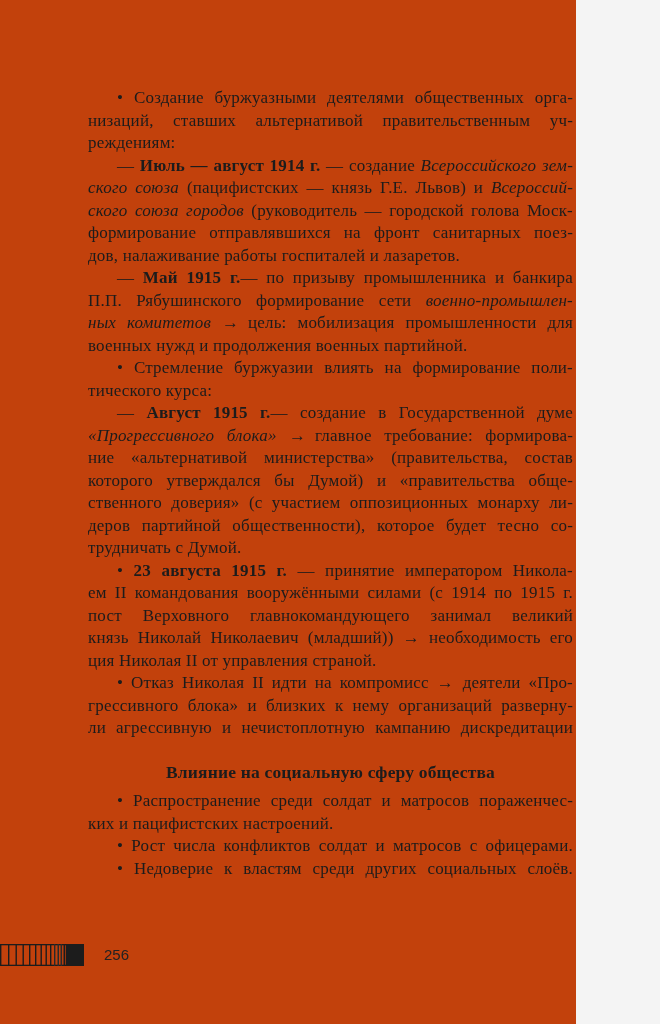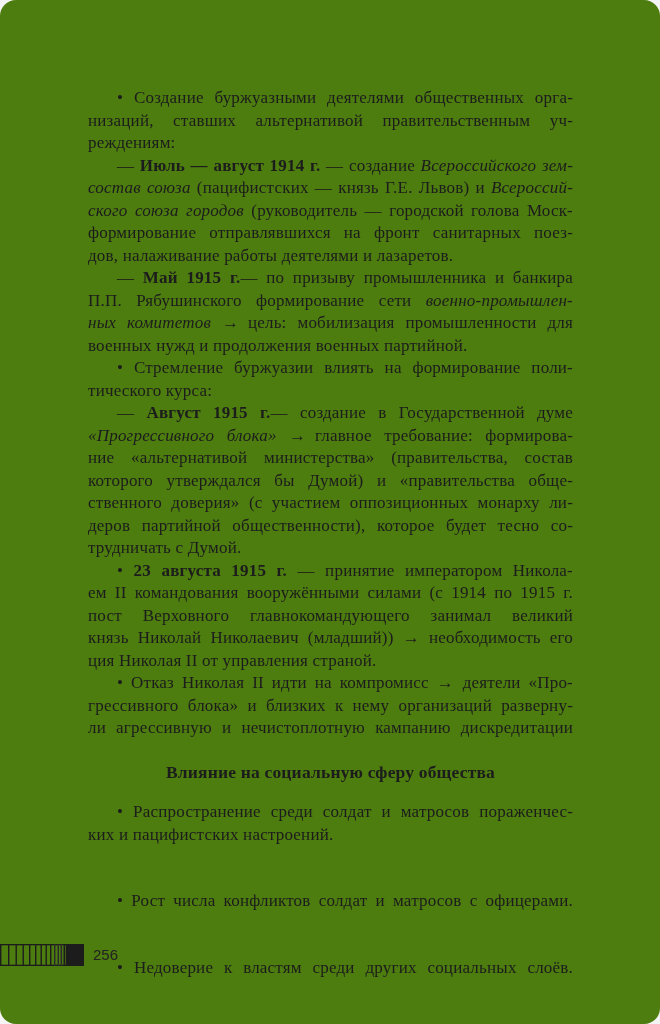--- a/index.html
+++ b/index.html
@@ -3,84 +3,83 @@
 <meta charset="utf-8">
 <style>
   html, body { margin: 0; padding: 0; }
   body {
     width: 660px; height: 1024px;
     background: #f4f4f4;
     font-family: "Liberation Serif", serif;
   }
   .book-page {
     position: relative;
-    width: 660px; height: 1024px;
-    background: #4d7c0f;
+    width: 576px; height: 1024px;
+    background: #c2410c;
     overflow: hidden;
-    border-radius: 16px;
   }
   .text-column {
     position: absolute;
     left: 88px; top: 87px;
     width: 485px;
     color: #1c1c1c;
     font-size: 17px;
     line-height: 22.5px;
     letter-spacing: 0.012em;
   }
   .para { margin: 0; }
   .line {
     text-align: justify;
     text-align-last: justify;
     white-space: nowrap; 
   }
   .line { white-space: normal; }
   .line.first { text-indent: 29px; }
   .line.last { text-align-last: left; }
-  .line.last.fill { text-align-last: justify; margin-top: 44px; }
+  .line.last.fill { text-align-last: justify; }
   .i { font-style: italic; }
   .b { font-weight: bold; }
   .heading {
     text-align: center;
     font-weight: bold;
     font-size: 17.5px;
-    margin: 21px 0 18px 0;
+    margin: 21px 0 7px 0;
     letter-spacing: 0.01em;
   }
   .spine-bar {
     position: absolute;
     left: 0; top: 944px;
     width: 84px; height: 22px;
   }
   .page-num {
     position: absolute;
-    left: 93px; top: 946px;
+    left: 104px; top: 946px;
     font-family: "Liberation Sans", sans-serif;
     font-size: 15px;
     line-height: 18px;
     color: #222222;
   }
 </style>
 </head>
 <body>
 
 <div class="book-page">
 
   <div class="text-column">
       <div class="para">
         <div class="line first"><span>• Создание буржуазными деятелями общественных орга-</span></div>
         <div class="line"><span>низаций, ставших альтернативой правительственным уч-</span></div>
         <div class="line last"><span>реждениям:</span></div>
       </div>
       <div class="para">
         <div class="line first"><span>— </span><span class="b">Июль — август 1914 г.</span><span> — создание </span><span class="i">Всероссийского зем-</span></div>
-        <div class="line"><span class="i">состав союза</span><span> (пацифистских — князь Г.Е. Львов) и </span><span class="i">Всероссий-</span></div>
+        <div class="line"><span class="i">ского союза</span><span> (пацифистских — князь Г.Е. Львов) и </span><span class="i">Всероссий-</span></div>
         <div class="line"><span class="i">ского союза городов</span><span> (руководитель — городской голова Моск-</span></div>
         <div class="line"><span>формирование отправлявшихся на фронт санитарных поез-</span></div>
-        <div class="line last"><span>дов, налаживание работы деятелями и лазаретов.</span></div>
+        <div class="line last"><span>дов, налаживание работы госпиталей и лазаретов.</span></div>
       </div>
       <div class="para">
         <div class="line first"><span>— </span><span class="b">Май 1915 г.</span><span>— по призыву промышленника и банкира</span></div>
         <div class="line"><span>П.П. Рябушинского формирование сети </span><span class="i">военно-промышлен-</span></div>
         <div class="line"><span class="i">ных комитетов</span><span> → цель: мобилизация промышленности для</span></div>
         <div class="line last"><span>военных нужд и продолжения военных партийной.</span></div>
       </div>
       <div class="para">
         <div class="line first"><span>• Стремление буржуазии влиять на формирование поли-</span></div>
         <div class="line last"><span>тического курса:</span></div>

